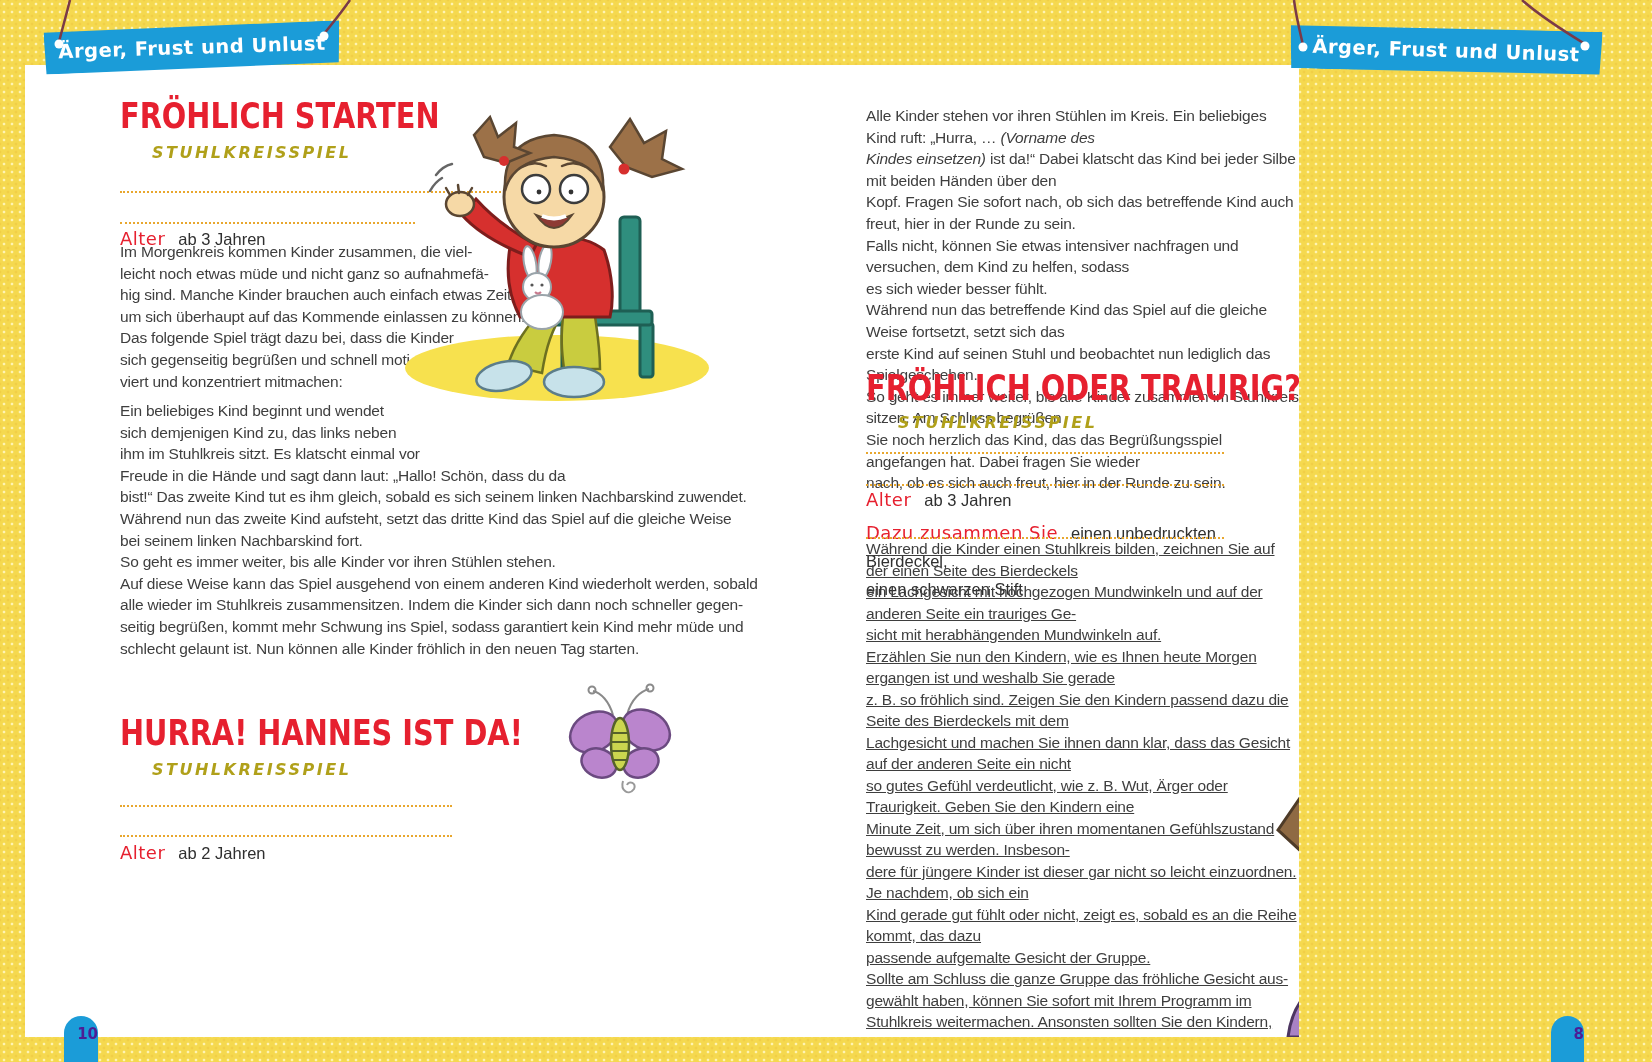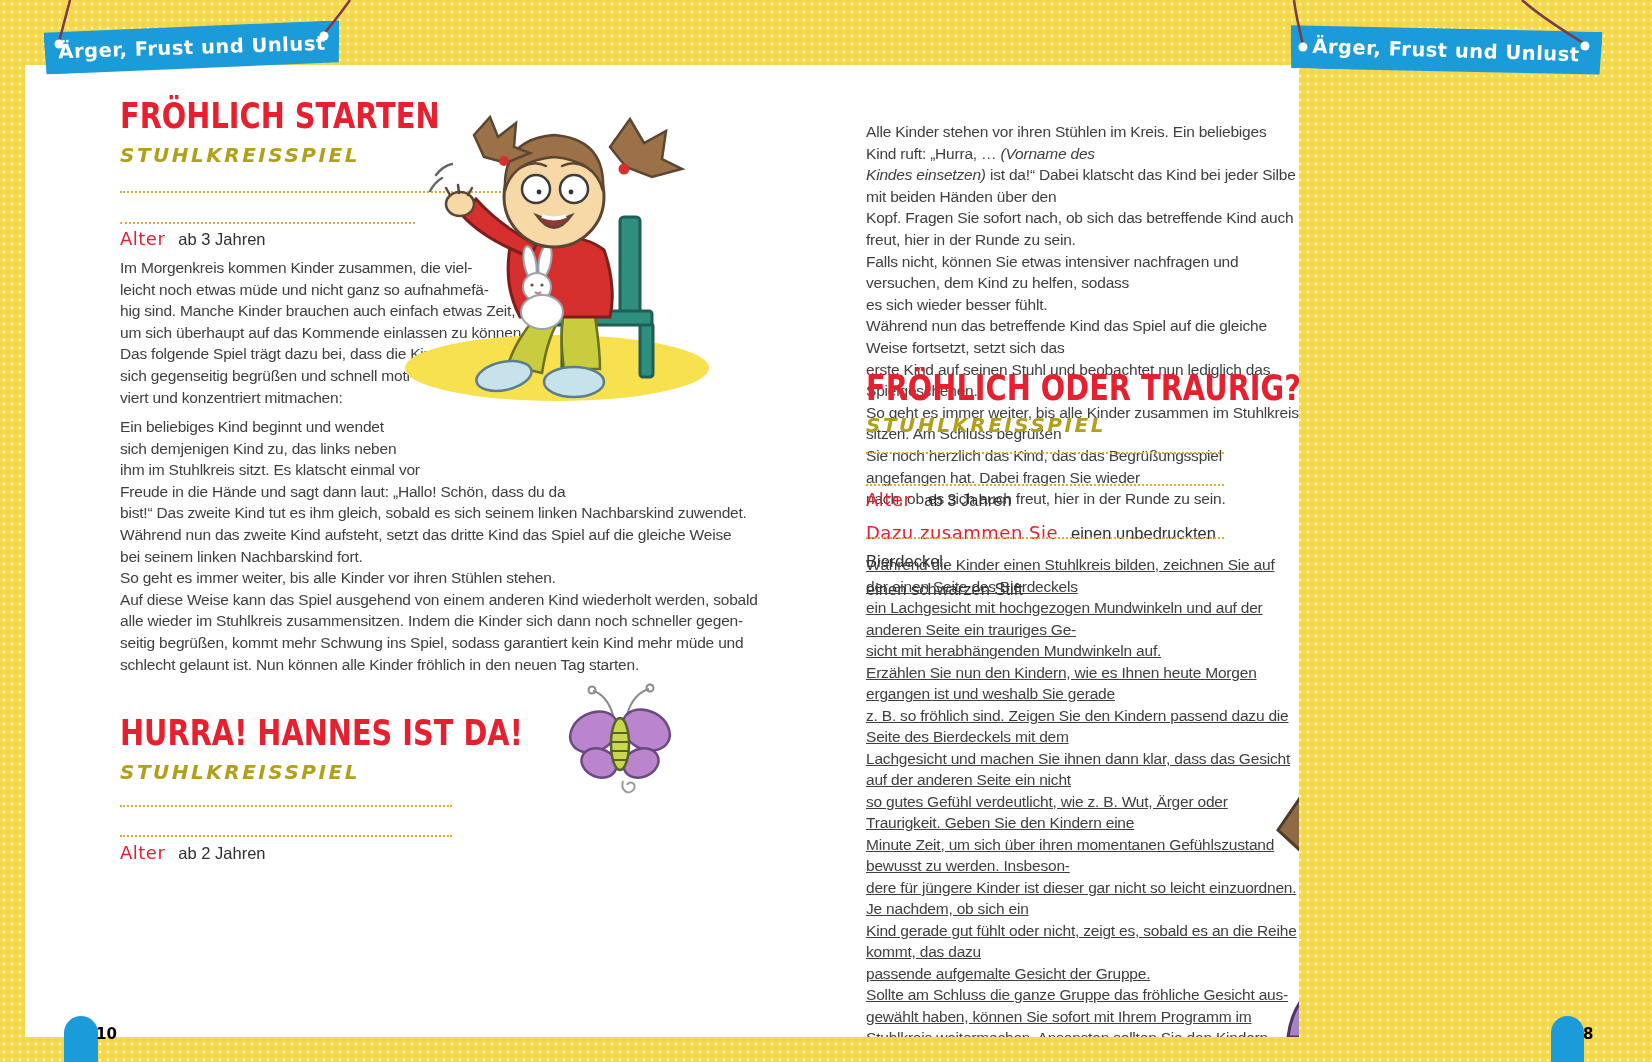--- a/index.html
+++ b/index.html
@@ -18,33 +18,33 @@
   .banner{position:absolute;background:#1B9CD8;display:flex;align-items:center;justify-content:center;z-index:2;
           clip-path:polygon(0 7%,100% 0,99.4% 93%,.6% 100%);}
   .banner-left{left:44px;top:25px;width:296px;height:45px;transform:rotate(-1.8deg);}
   .banner-right{left:1290px;top:27px;width:312px;height:46px;transform:rotate(1.8deg);}
   .banner-text{color:#fff;font-family:"DejaVu Sans",sans-serif;font-weight:bold;font-size:19.5px;letter-spacing:.5px;white-space:nowrap;}
   .strings{position:absolute;left:0;top:0;width:1652px;height:95px;z-index:3;pointer-events:none;}
 
   .game-title{position:absolute;font-family:"DejaVu Sans",sans-serif;font-weight:bold;color:#E6202F;
               font-size:36px;line-height:1;transform:scaleX(.8);transform-origin:left top;white-space:nowrap;}
   .game-subtitle{position:absolute;font-family:"DejaVu Sans",sans-serif;font-weight:bold;font-style:italic;
-                 color:#B0A01A;font-size:20px;line-height:1;letter-spacing:2.5px;white-space:nowrap;}
+                 color:#B0A01A;font-size:16px;line-height:1;letter-spacing:2.5px;white-space:nowrap;margin-left:32px;}
   .dotline{position:absolute;border-top:2px dotted #E8A72E;height:0;}
   .meta-row{position:absolute;font-family:"DejaVu Sans",sans-serif;font-weight:normal;font-size:18px;
             line-height:28px;color:#2F2F2F;white-space:pre-line;}
   .meta-label{color:#E6202F;letter-spacing:.5px;}
   .meta-value{margin-left:13px;font-family:"Liberation Sans",sans-serif;font-size:16.5px;color:#2F2F2F;}
   .body-text{position:absolute;font-family:"Liberation Sans",sans-serif;font-size:15.5px;line-height:21.6px;
-             letter-spacing:-.2px;color:#3E3E3E;white-space:pre-line;margin-top:16px;}
+             letter-spacing:-.2px;color:#3E3E3E;white-space:pre-line;}
   .body-text em{font-style:italic;}
 
   .page-tab{position:absolute;width:34px;height:46px;background:#1B9CD8;border-radius:17px 17px 0 0;
-            color:#000000;font-family:"DejaVu Sans",sans-serif;font-weight:bold;font-size:15px;
-            text-align:left;padding-top:9px;box-sizing:border-box;z-index:4;padding-left:32px;}
+            color:#4c1d95;font-family:"DejaVu Sans",sans-serif;font-weight:bold;font-size:15px;
+            text-align:right;padding-top:9px;box-sizing:border-box;z-index:4;}
   .tab-left{left:64px;top:1016px;}
   .tab-right{left:1551px;top:1016px;width:33px;}
 
   .illu{position:absolute;}
 </style>
 </head>
 <body>
 
 <div class="sheet">
 

